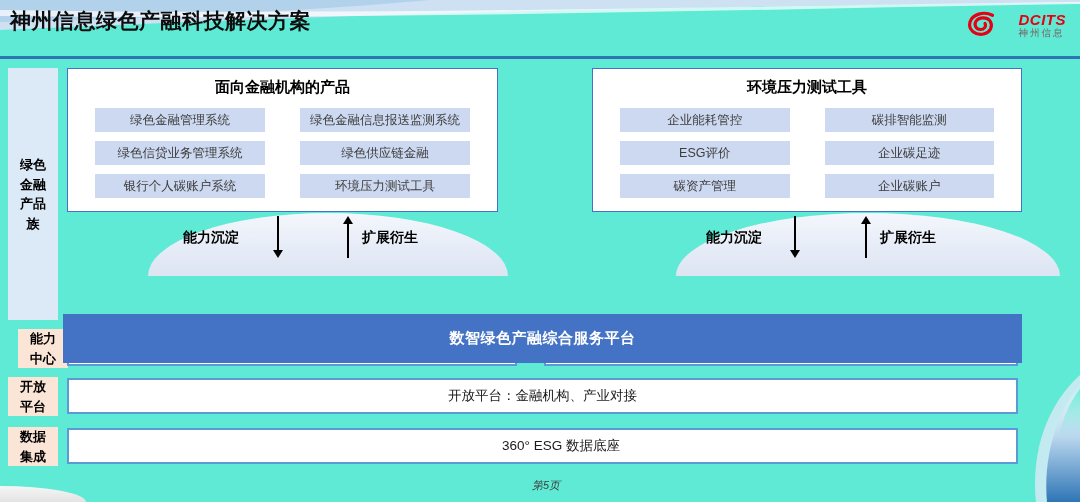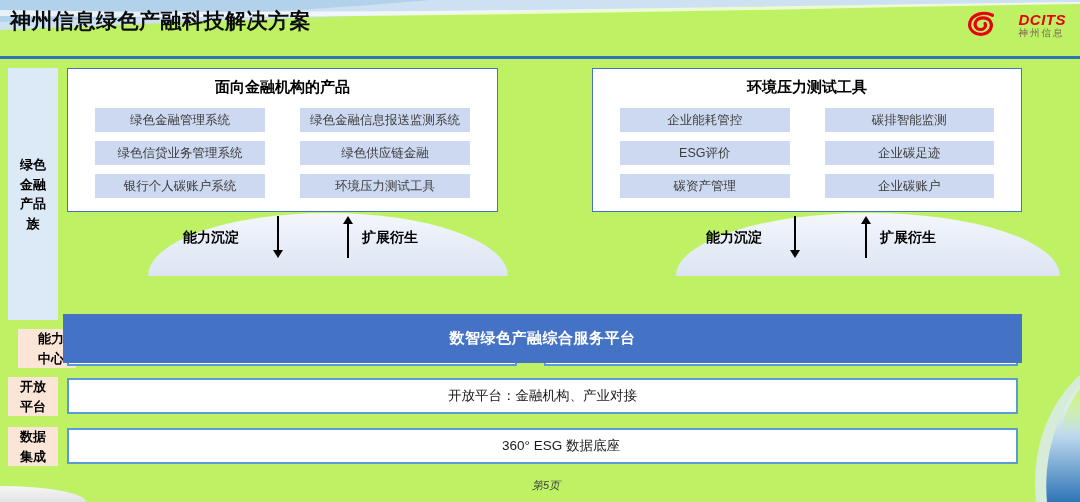--- a/index.html
+++ b/index.html
@@ -1,35 +1,35 @@
 <!DOCTYPE html>
 <html style="--platform_bar: #4472C4; --item_bg: #CDD9F0; --sidebar_blue: #DCE9F7; --sidebar_peach: #FBE5D6; --border_blue: #5B9BD5; --accent_line: #2E75B6; --brand_red: #E60012;"><head>
 <meta charset="utf-8">
 <style>
   html,body{margin:0;padding:0;background:#fff;}
   .slide{
-    position:relative;width:1080px;height:502px;overflow:hidden;background:#bef264;
+    position:relative;width:1080px;height:502px;overflow:hidden;background:#5eead4;
     font-family:"Liberation Sans","DejaVu Sans",sans-serif;color:#000;
   }
   
   .top-deco{position:absolute;left:0;top:0;width:1080px;height:56px;pointer-events:none;}
   .page-title{position:absolute;left:10px;top:7px;font-size:21px;font-weight:700;color:#0d0d0d;letter-spacing:.5px;z-index:3;}
   .title-rule{position:absolute;left:0;top:56px;width:1080px;height:3px;background:var(--accent_line,#2E75B6);}
   .logo{position:absolute;right:14px;top:10px;display:flex;align-items:center;gap:21px;z-index:3;}
   .logo-swoosh{width:32px;height:30px;}
   .logo-texts{display:flex;flex-direction:column;line-height:1.05;}
   .logo-name{font-size:15px;font-weight:700;font-style:italic;color:var(--brand_red,#E60012);letter-spacing:.5px;}
   .logo-sub{font-size:9.5px;color:#7d5a5a;letter-spacing:2px;}
   
   .rail{position:absolute;display:flex;align-items:center;justify-content:center;text-align:center;font-weight:700;font-size:13px;line-height:1.5;}
   .rail span{display:block;width:2em;word-break:break-all;}
   .rail-blue{background:var(--sidebar_blue,#DCE9F7);}
   .rail-peach{background:var(--sidebar_peach,#FBE5D6);}
   .rail-family{left:8px;top:68px;width:50px;height:252px;}
-  .rail-cap{left:18px;top:329px;width:50px;height:39px;padding-left:8px;}
+  .rail-cap{left:18px;top:329px;width:50px;height:39px;}
   .rail-open{left:8px;top:377px;width:50px;height:39px;}
   .rail-data{left:8px;top:427px;width:50px;height:39px;}
   
   .group-box{position:absolute;top:68px;height:144px;background:#fff;border:1.5px solid var(--platform_bar,#4472C4);box-sizing:border-box;z-index:2;}
   .group-left{left:67px;width:431px;}
   .group-right{left:592px;width:430px;}
   .group-title{margin-top:9px;text-align:center;font-size:15px;font-weight:700;}
   .chips{position:absolute;left:27px;right:27px;top:39px;display:grid;grid-template-columns:1fr 1fr;column-gap:35px;row-gap:9px;}
   .chip{height:24px;line-height:24px;text-align:center;background:var(--item_bg,#CDD9F0);font-size:12.5px;color:#3d3d3d;white-space:nowrap;overflow:hidden;}
   

